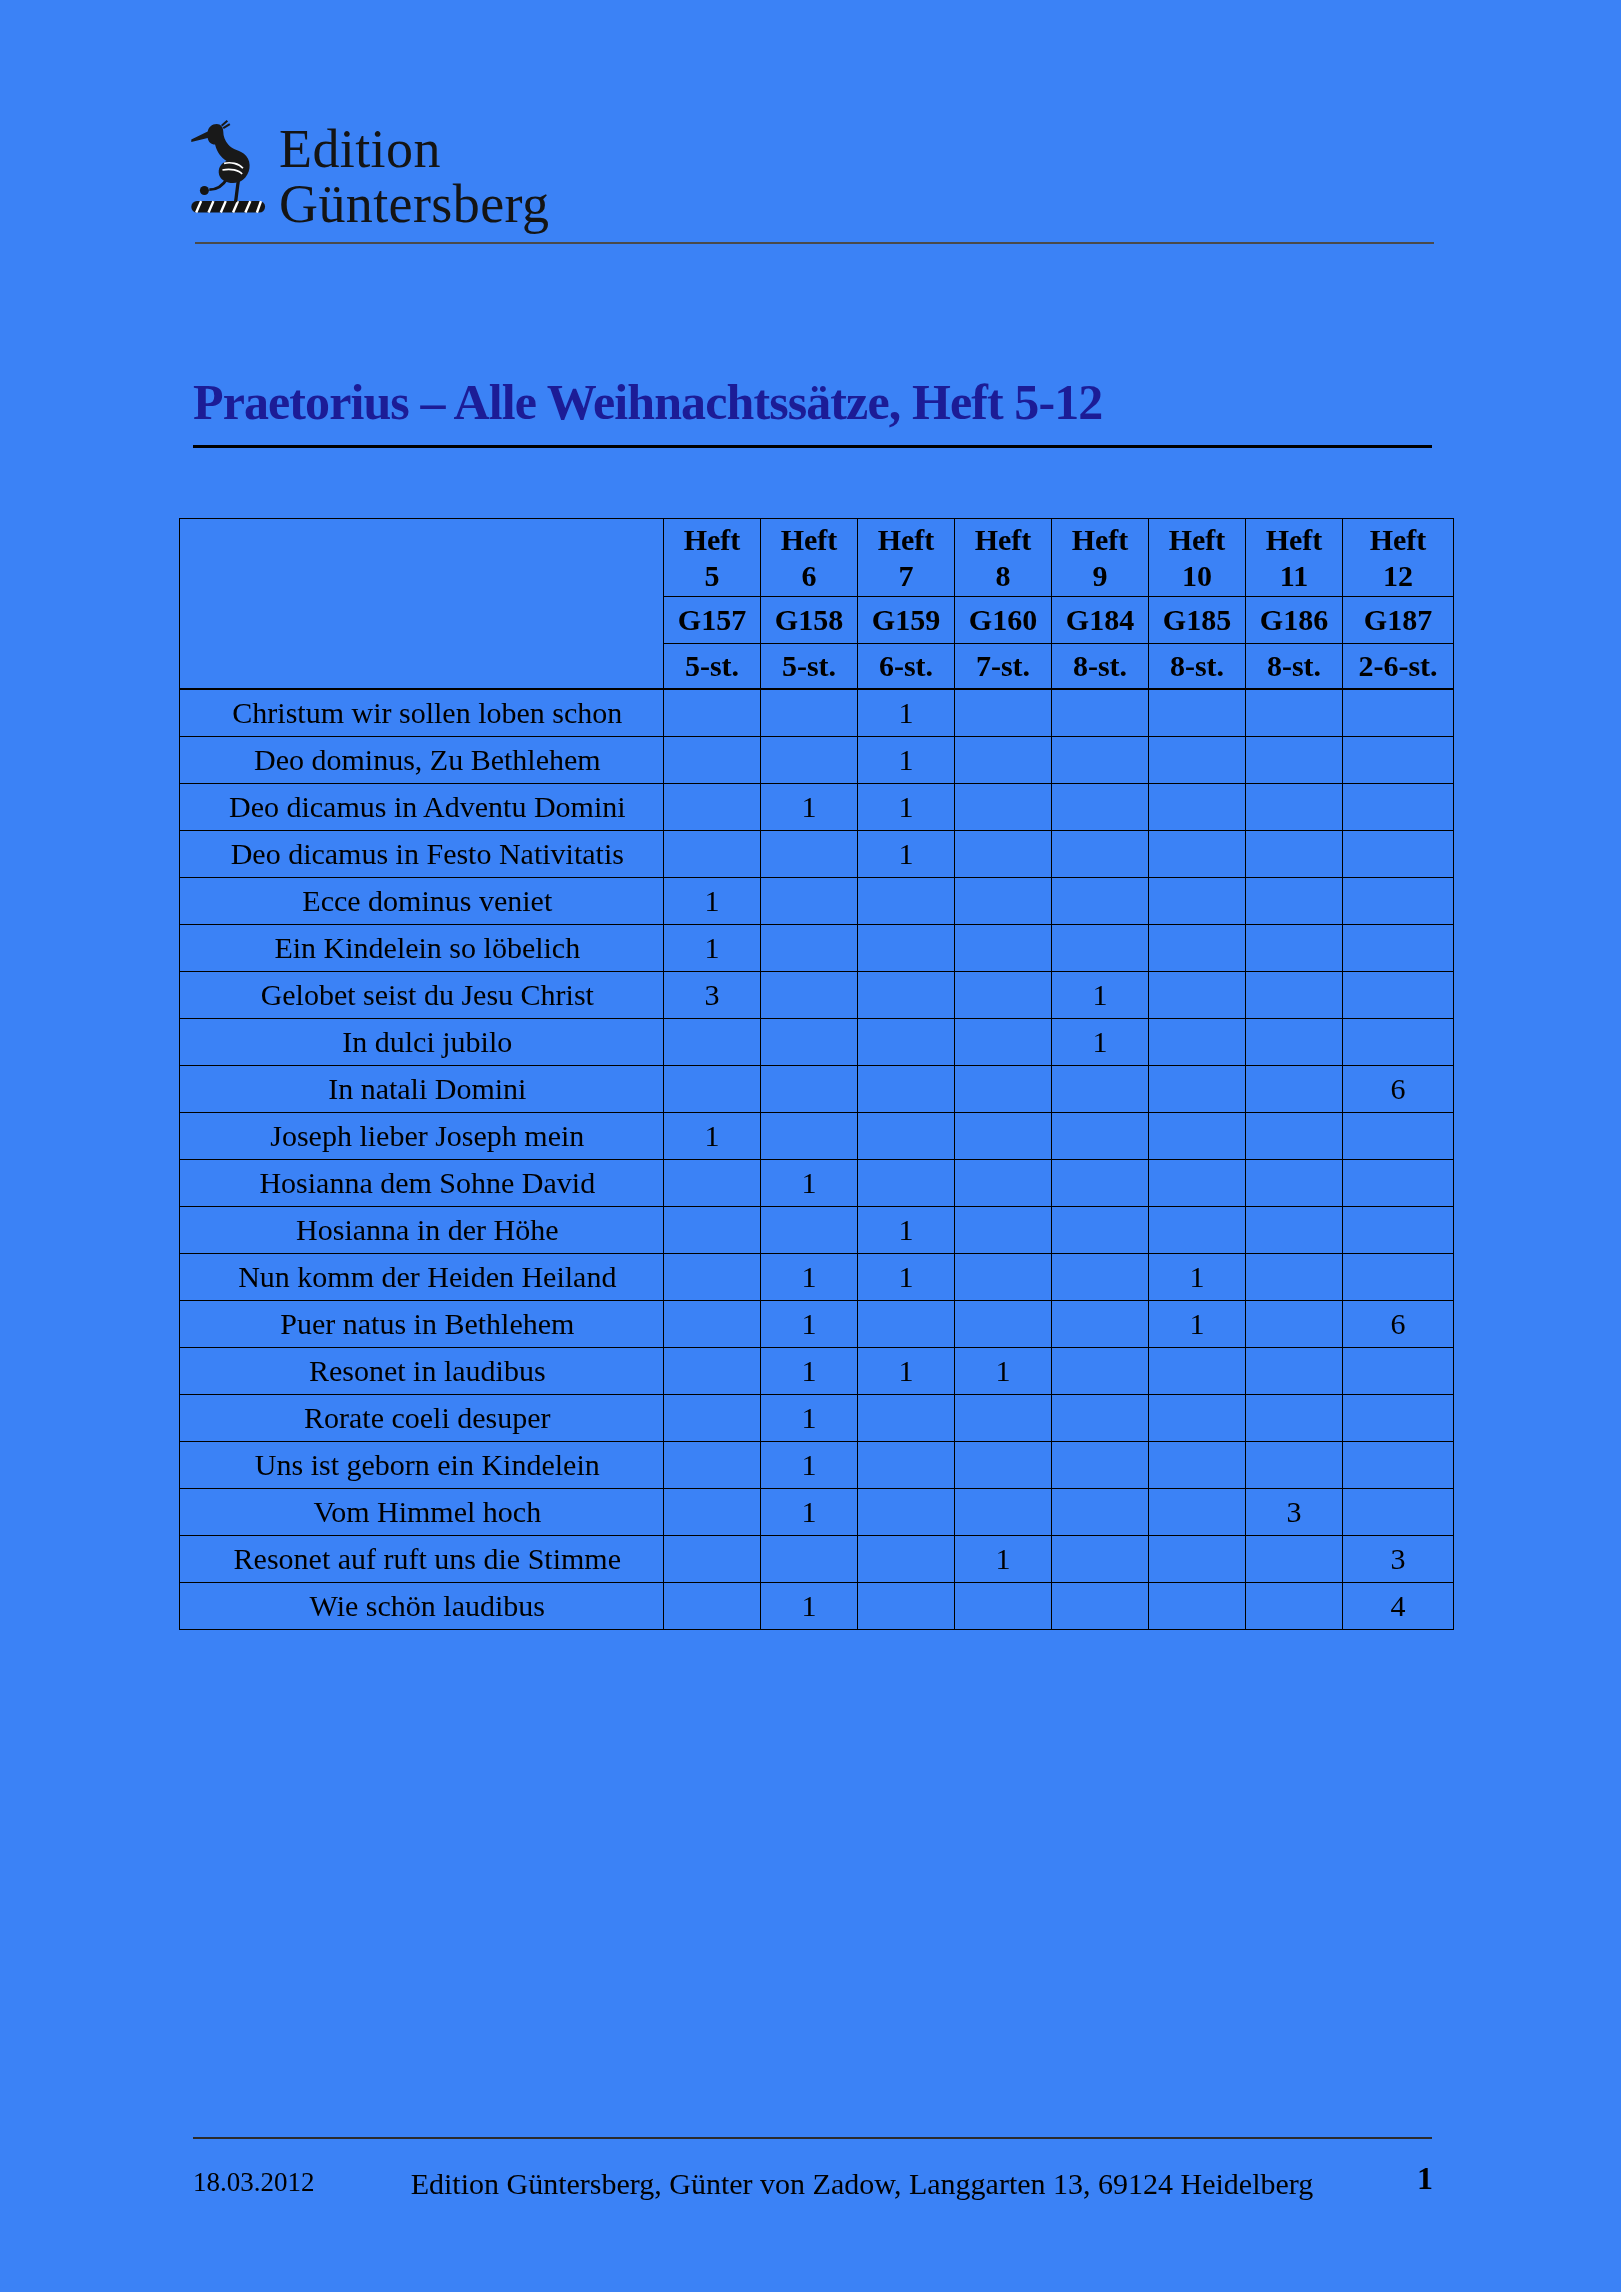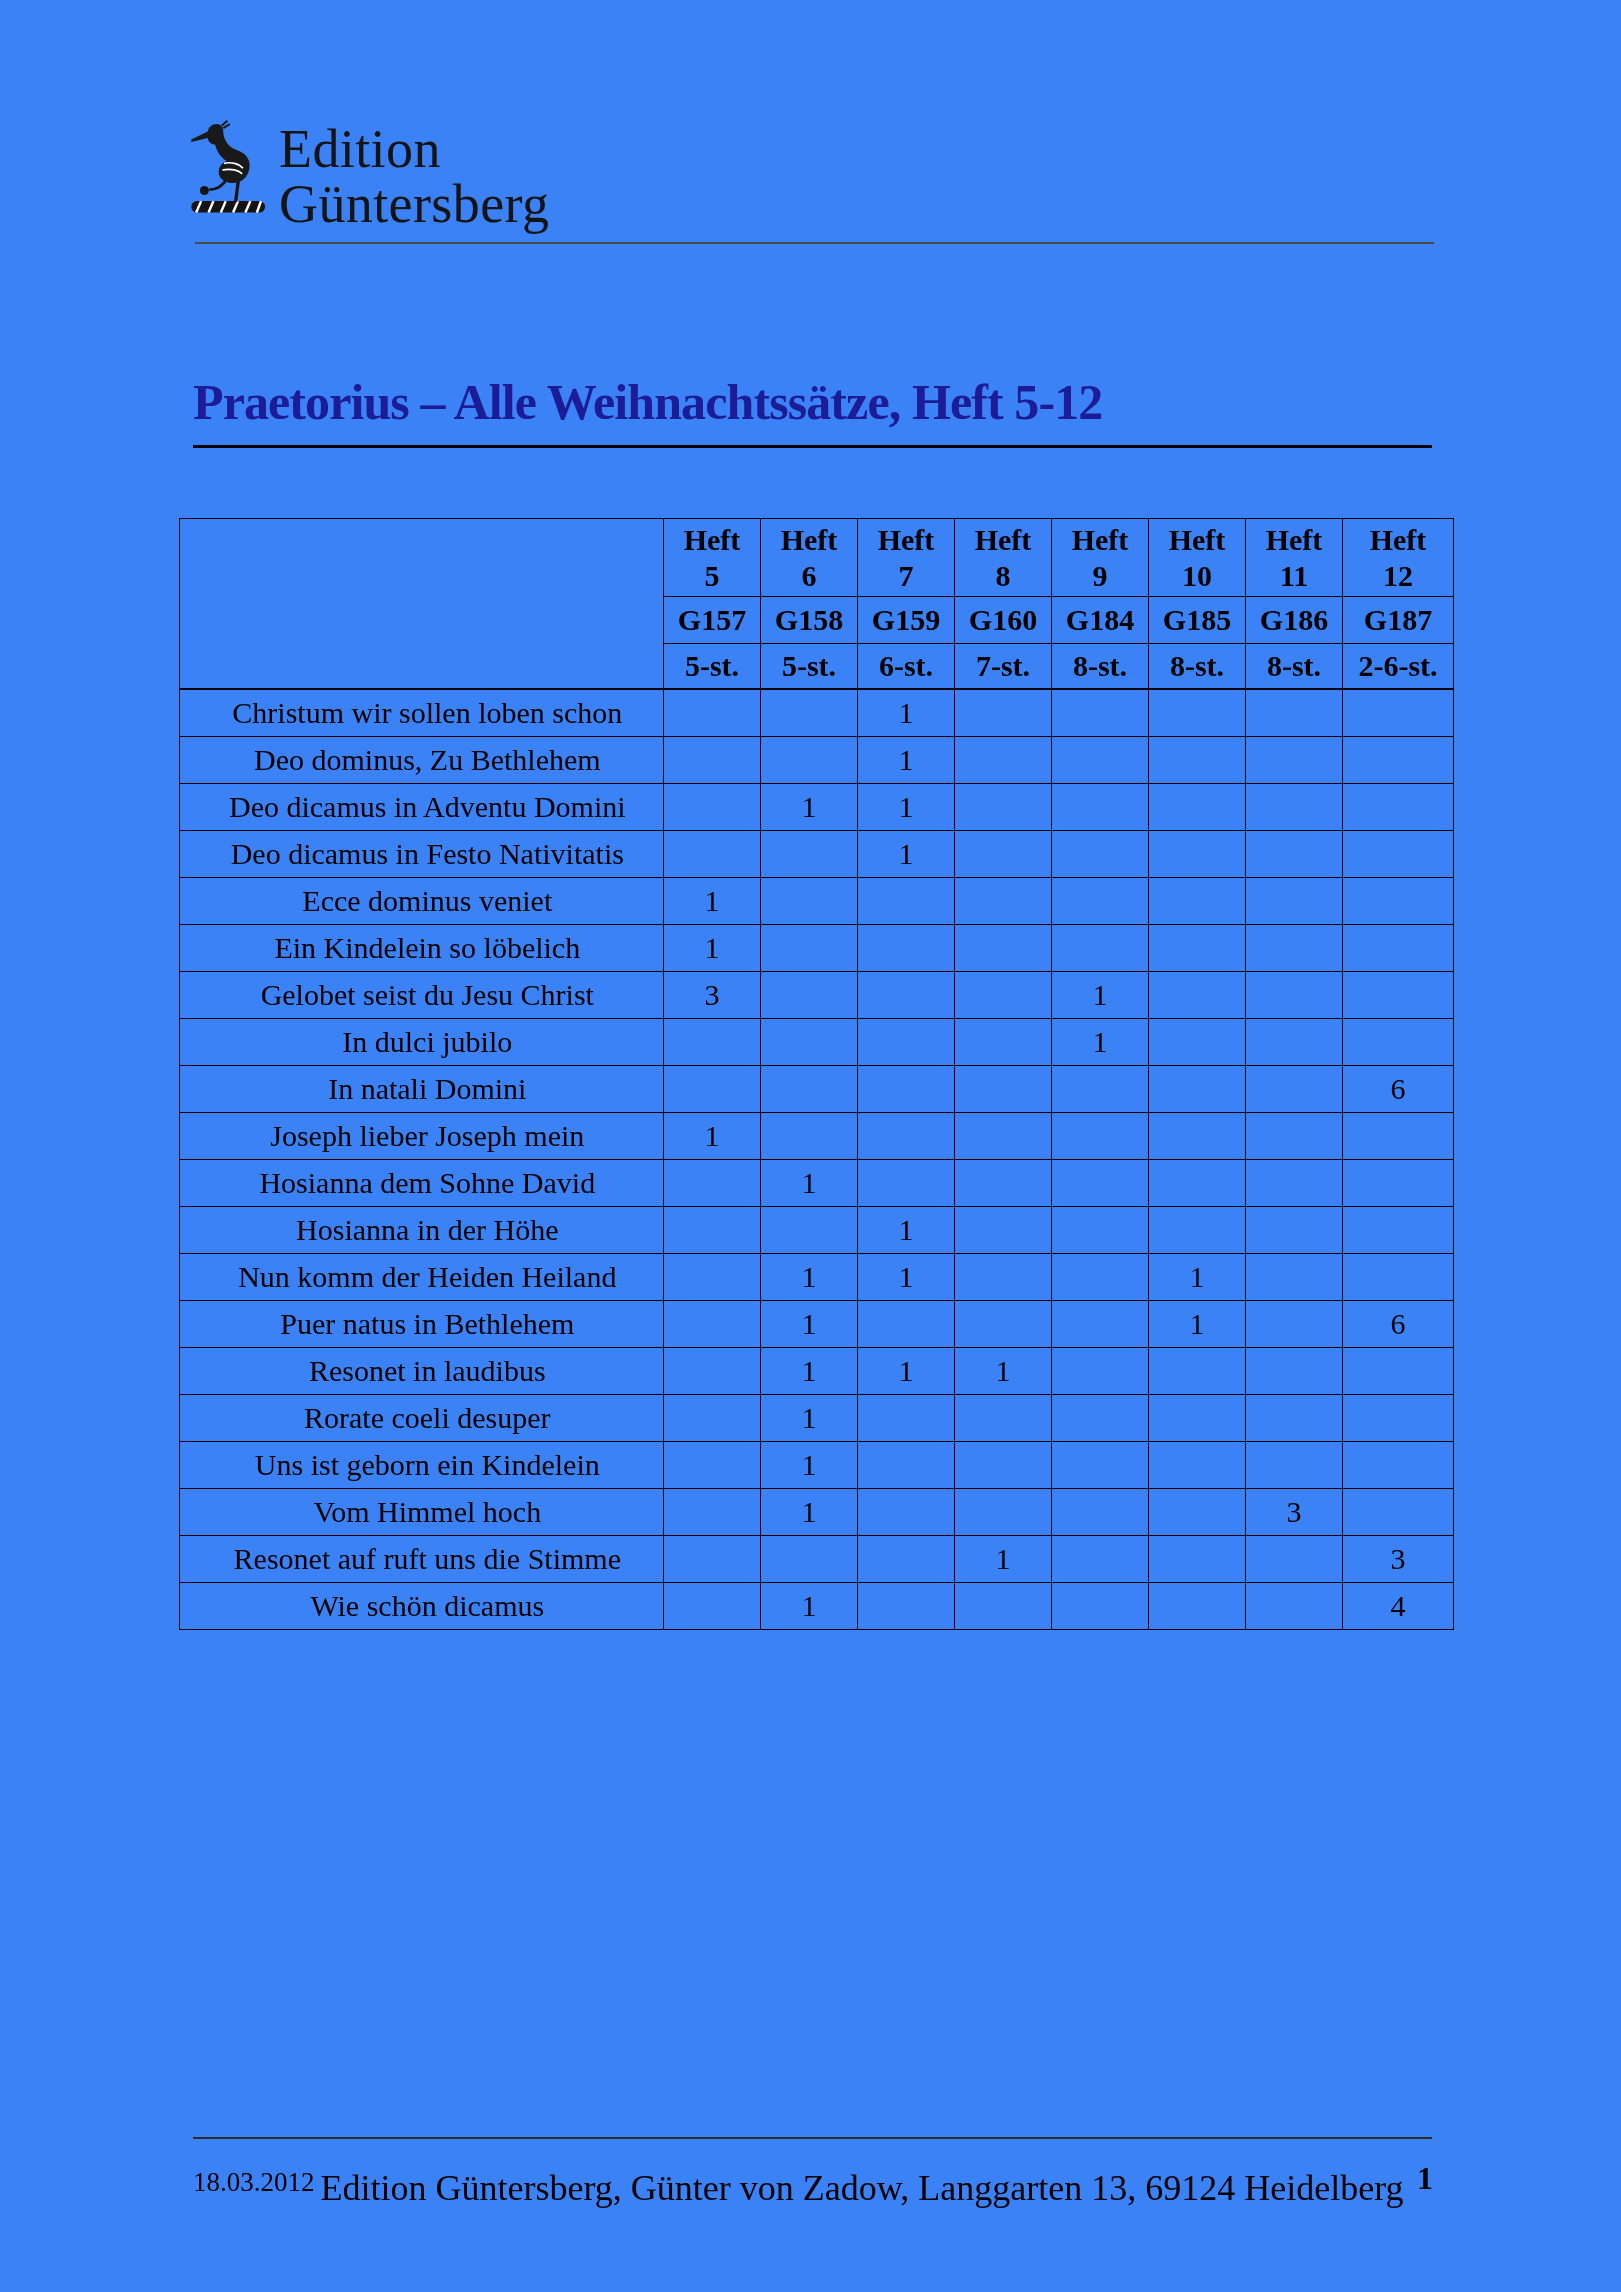--- a/index.html
+++ b/index.html
@@ -28,21 +28,21 @@
   .works-table .h-voices{height:44px;}
   .works-table .tr-voices th,.works-table .corner{border-bottom:2.7px solid #000;}
   .works-table tbody td{height:46px;}
   .works-table td.name{text-align:center;padding-left:11.6px;}
   .works-table td.val{text-align:center;}
 
   
   .footer-rule{position:absolute;left:193px;top:2137px;width:1239px;height:1.8px;background:#2b2b2b;}
   .footer-date{position:absolute;left:193px;top:2167px;font-size:27px;}
   .footer-address{position:absolute;left:862px;top:2167px;transform:translateX(-50%);
-                  font-size:36px;white-space:nowrap;font-family:Liberation Serif, serif;}
+                  font-size:30px;white-space:nowrap;font-family:Liberation Serif, serif;}
   .footer-page{position:absolute;right:188px;top:2160px;font-size:32px;font-weight:bold;}
 </style>
 </head>
 <body>
 
 <div class="page">
 
   <svg class="logo-bird" viewBox="0 0 100 130" xmlns="http://www.w3.org/2000/svg">
 
     <g>
@@ -330,21 +330,21 @@
           <td class="val"></td>
           <td class="val"></td>
           <td class="val"></td>
           <td class="val">1</td>
           <td class="val"></td>
           <td class="val"></td>
           <td class="val"></td>
           <td class="val">3</td>
         </tr>
         <tr>
-          <td class="name">Wie schön dicamus</td>
+          <td class="name">Wie schön laudibus</td>
           <td class="val"></td>
           <td class="val">1</td>
           <td class="val"></td>
           <td class="val"></td>
           <td class="val"></td>
           <td class="val"></td>
           <td class="val"></td>
           <td class="val">4</td>
         </tr>
       </tbody>

